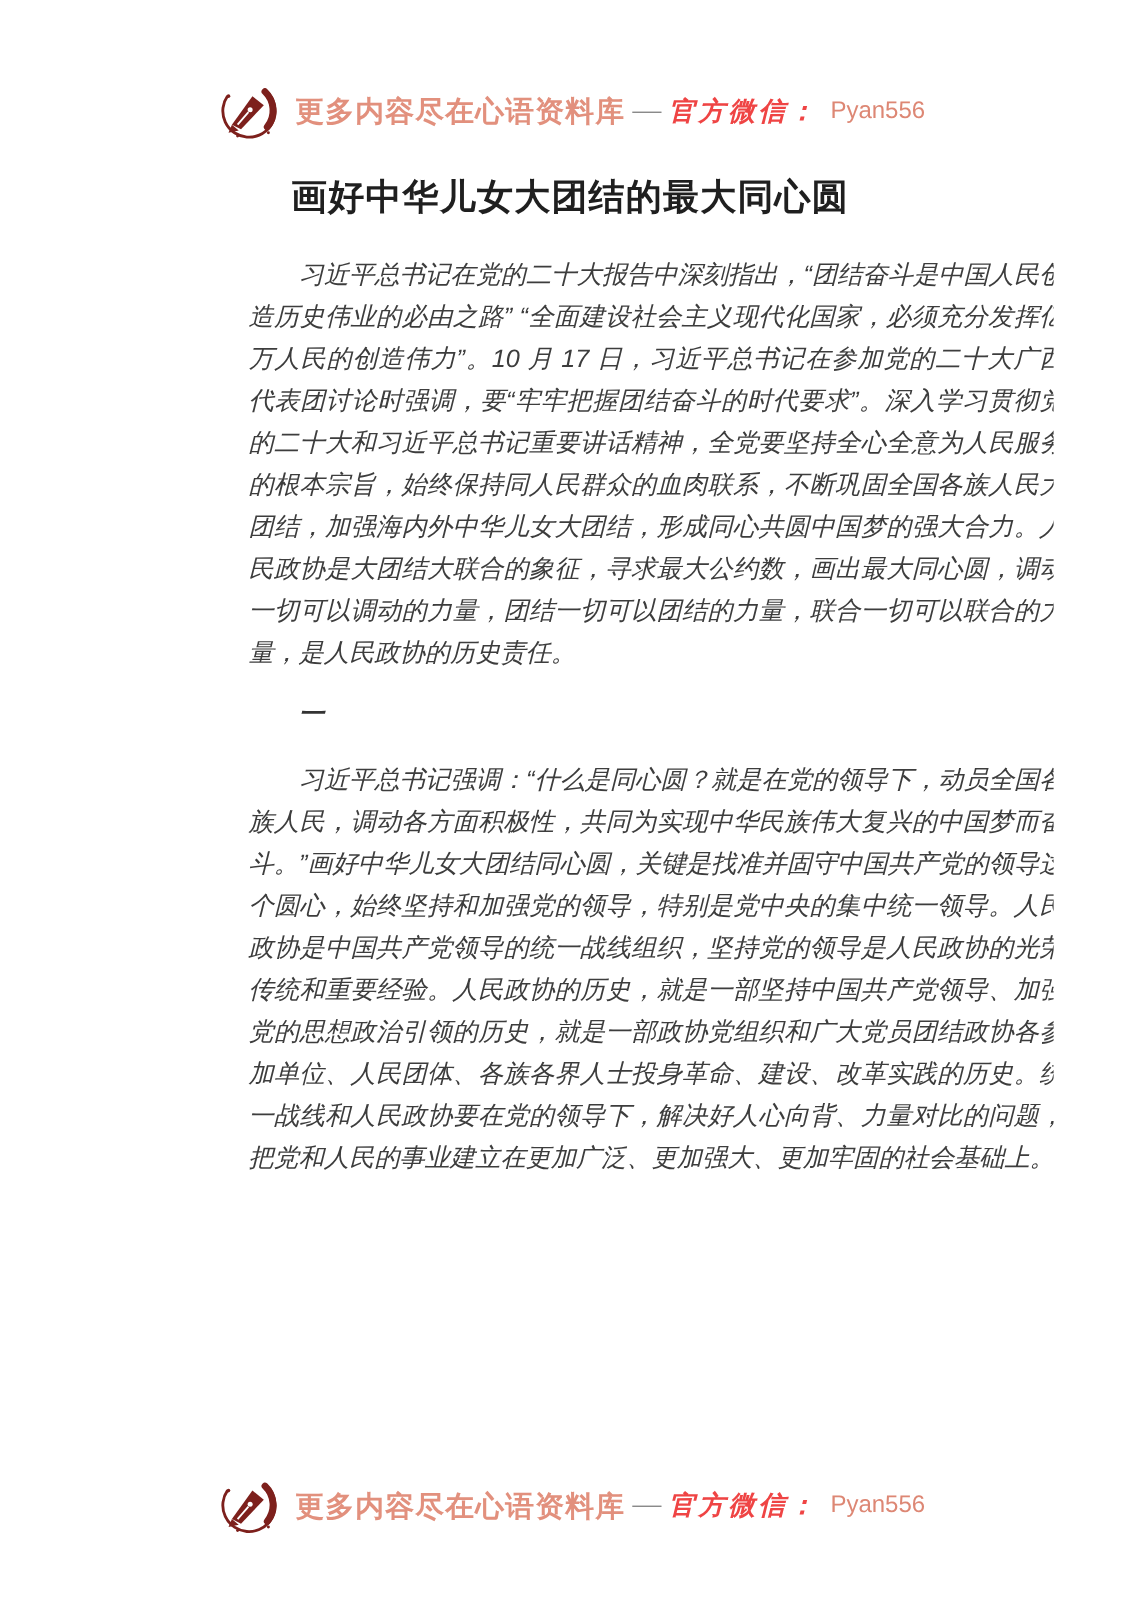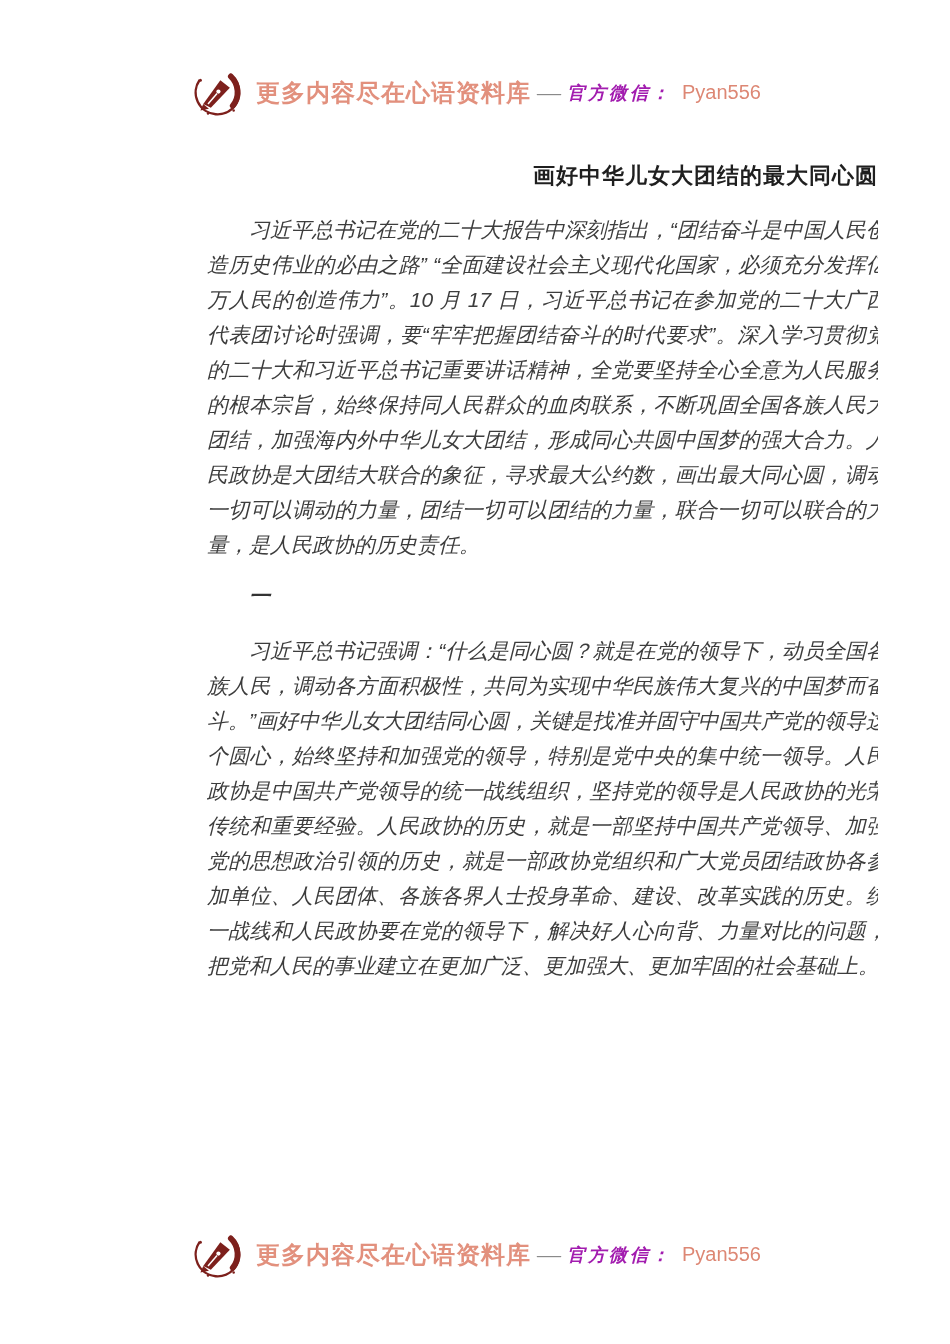--- a/index.html
+++ b/index.html
@@ -38,43 +38,42 @@
   .wm-dash {
     font-family: "Liberation Serif", serif;
     font-size: 24px;
     color: #8a8a8a;
     margin: 0 -4px;
   }
   .wm-label {
     font-family: Liberation Mono, monospace;
     font-style: italic;
     font-weight: bold;
-    font-size: 18px;
-    color: #a21caf;
+    font-size: 22px;
+    color: #ef4444;
     letter-spacing: 3px;
   }
   .wm-id {
     font-family: "Liberation Sans", sans-serif;
     font-size: 20px;
     color: #dd8774;
   }
 
   
   .doc-title {
     position: absolute;
     top: 144px;
     left: 0;
     width: 100%;
-    text-align: right;
-    font-size: 22px;
+    text-align: center;
+    font-size: 30px;
     font-weight: bold;
     color: #1f1f1f;
     letter-spacing: 1px;
     font-family: "Liberation Sans", sans-serif;
-    margin-top: 17px;
   }
   .doc-content {
     position: absolute;
     top: 212px;
     left: 135px;
     width: 680px;
     font-size: 21px;
     line-height: 35px;
     color: #3d3d3d;
     text-align: justify;

